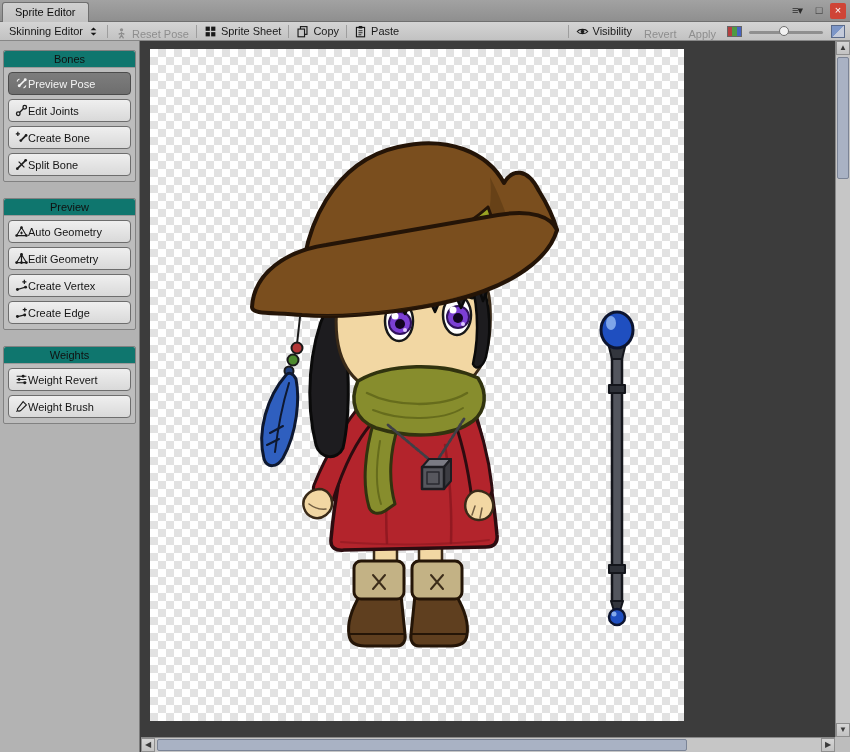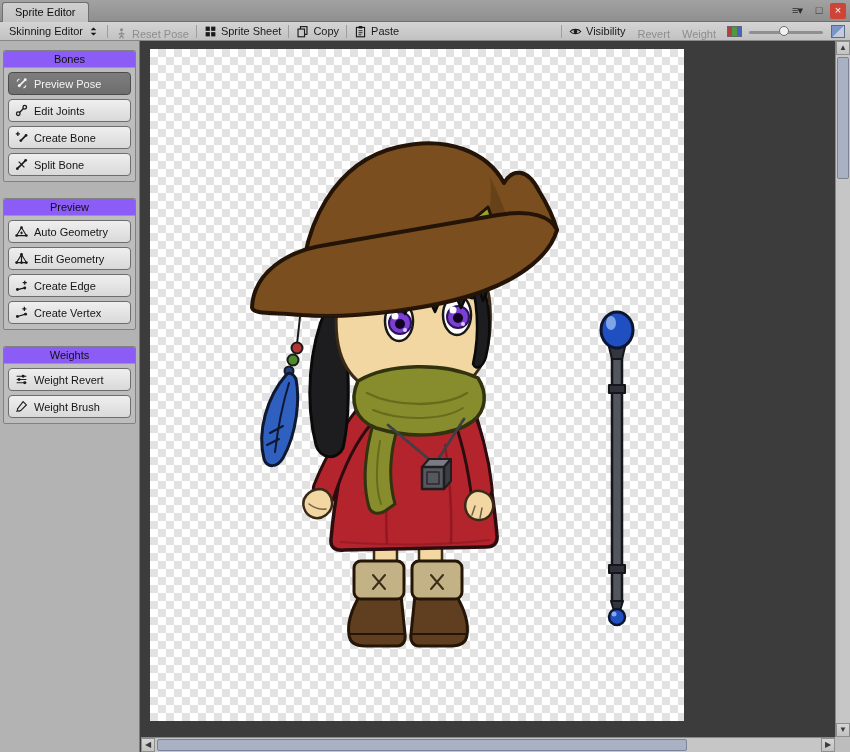--- a/index.html
+++ b/index.html
@@ -25,22 +25,22 @@
   .tb-spacer { flex:1; }
   .swatch { width:15px; height:11px; border:1px solid #666; background:linear-gradient(90deg,#b34040 0 33%,#4e9a43 33% 66%,#4663c2 66%); margin:0 7px 0 5px; flex:none; }
   .slider { position:relative; width:74px; height:17px; margin-right:8px; flex:none; }
   .slider-track { position:absolute; left:0; right:0; top:8px; height:3px; background:#8f8f8f; border-radius:2px; }
   .slider-thumb { position:absolute; left:30px; top:3px; width:10px; height:10px; border-radius:50%; background:#f1f1f1; border:1px solid #6f6f6f; }
   .mini-ico { width:14px; height:13px; border:1px solid #5a6a8a; background:linear-gradient(135deg,#7c96c8 0 50%,#c3cada 50%); margin-right:2px; flex:none; }
 
   
   .sidebar { position:absolute; left:0; top:41px; width:140px; bottom:0; background:#b3b3b3; border-right:1px solid #7c7c7c; padding:9px 3px; }
   .panel { background:#bdbdbd; border:1px solid #818181; border-radius:2px; margin-bottom:16px; padding-bottom:5px; }
-  .panel-h { height:17px; line-height:17px; text-align:center; background:#8b5cf6; border-bottom:1px solid #9a9a9a; border-radius:2px 2px 0 0; color:#101010; }
-  .pbtn { display:flex; align-items:center; gap:6px; height:23px; margin:4px 4px 0; background:linear-gradient(#efefef,#d9d9d9); border:1px solid #6d6d6d; border-radius:4px; padding:0 6px; color:#141414; cursor:default; }
+  .panel-h { height:17px; line-height:17px; text-align:center; background:#0f766e; border-bottom:1px solid #9a9a9a; border-radius:2px 2px 0 0; color:#101010; }
+  .pbtn { display:flex; align-items:center; height:23px; margin:4px 4px 0; background:linear-gradient(#efefef,#d9d9d9); border:1px solid #6d6d6d; border-radius:4px; padding:0 6px; color:#141414; cursor:default; }
   .pbtn .bicon { width:13px; height:13px; flex:none; color:#1b1b1b; }
   .pbtn span { white-space:nowrap; }
   .pbtn.selected { background:linear-gradient(var(--accent_selected,#7d7d7d),#6e6e6e); border-color:#4c4c4c; color:#f4f4f4; }
   .pbtn.selected .bicon { color:#f4f4f4; }
 
   
   .canvas { position:absolute; left:141px; top:41px; right:15px; bottom:15px; background:#3c3c3c; overflow:hidden; }
   .sprite-area { position:absolute; left:9px; top:8px; width:534px; height:672px;
     background-color:#ffffff;
     background-image:conic-gradient(#e2e2e2 0 25%, #ffffff 0 50%, #e2e2e2 0 75%, #ffffff 0);
@@ -235,21 +235,21 @@
     <div class="tb-btn">
       <svg class="ticon">
           <use href="#sy-eye"></use>
         </svg>
       <span>Visibility</span>
     </div>
     <div class="tb-btn disabled">
       <span>Revert</span>
     </div>
     <div class="tb-btn disabled">
-      <span>Weight</span>
+      <span>Apply</span>
     </div>
     <div class="swatch"></div>
     <div class="slider">
       <div class="slider-track"></div>
       <div class="slider-thumb"></div>
     </div>
     <div class="mini-ico"></div>
   </div>
 
   <div class="sidebar">
@@ -291,29 +291,29 @@
         <span>Auto Geometry</span>
       </div>
       <div class="pbtn">
         <svg class="bicon">
             <use href="#sy-edit-geo"></use>
           </svg>
         <span>Edit Geometry</span>
       </div>
       <div class="pbtn">
         <svg class="bicon">
+            <use href="#sy-create-vertex"></use>
+          </svg>
+        <span>Create Vertex</span>
+      </div>
+      <div class="pbtn">
+        <svg class="bicon">
             <use href="#sy-create-edge"></use>
           </svg>
         <span>Create Edge</span>
-      </div>
-      <div class="pbtn">
-        <svg class="bicon">
-            <use href="#sy-create-vertex"></use>
-          </svg>
-        <span>Create Vertex</span>
       </div>
     </div>
 
     <div class="panel">
       <div class="panel-h">Weights</div>
       <div class="pbtn">
         <svg class="bicon">
             <use href="#sy-weight-slider"></use>
           </svg>
         <span>Weight Revert</span>

